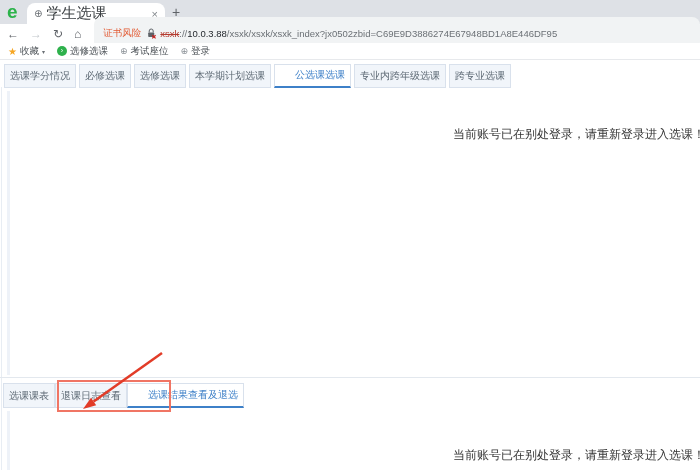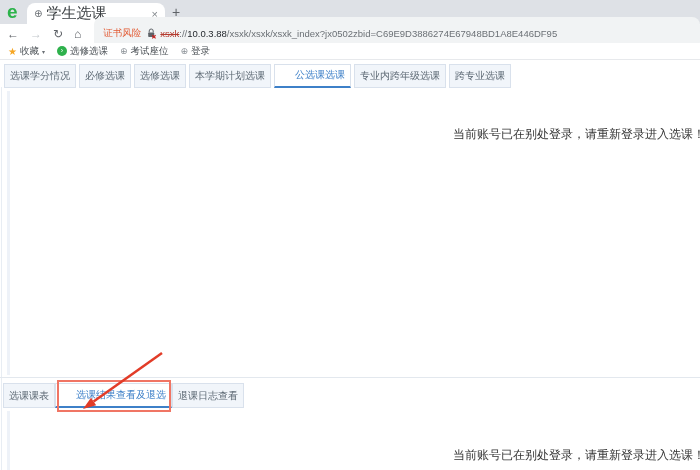--- a/index.html
+++ b/index.html
@@ -130,22 +130,22 @@
       <div class="tab">专业内跨年级选课</div>
       <div class="tab">跨专业选课</div>
     </div>
 
     <div class="alert top">当前账号已在别处登录，请重新登录进入选课！</div>
 
     <div class="divider"></div>
 
     <div class="bottomtabs">
       <div class="tab">选课课表</div>
+      <div class="tab">退课日志查看</div>
       <div class="tab active">选课结果查看及退选</div>
-      <div class="tab">退课日志查看</div>
     </div>
 
     <div class="alert bottom">当前账号已在别处登录，请重新登录进入选课！</div>
 
     <svg class="anno" width="700" height="410" viewBox="0 0 700 410">
       <rect x="58" y="321" width="112" height="30" fill="none" stroke="#f07564" stroke-width="2"></rect>
       <line x1="162" y1="293" x2="93.6" y2="341.5" stroke="#e23c28" stroke-width="2.5"></line>
       <polygon points="83,349 91,337.8 96.2,345.2" fill="#e23c28"></polygon>
     </svg>
   </div>

